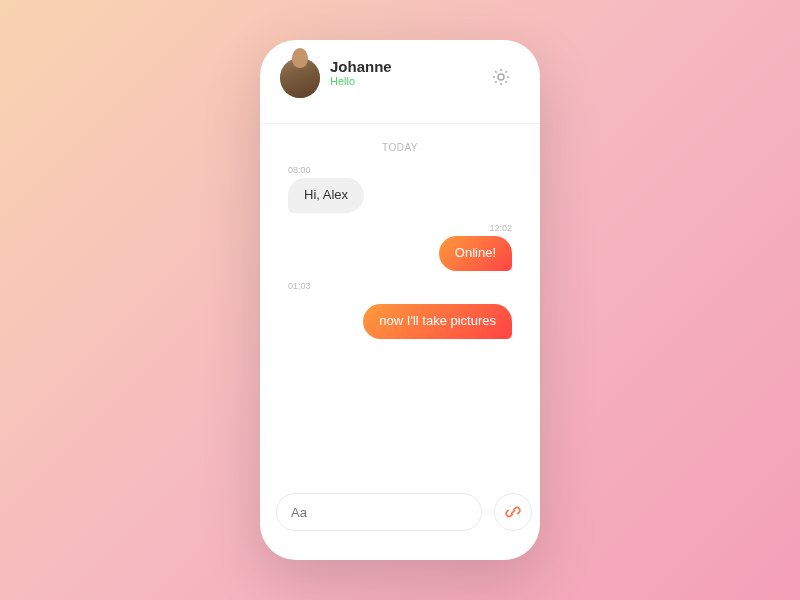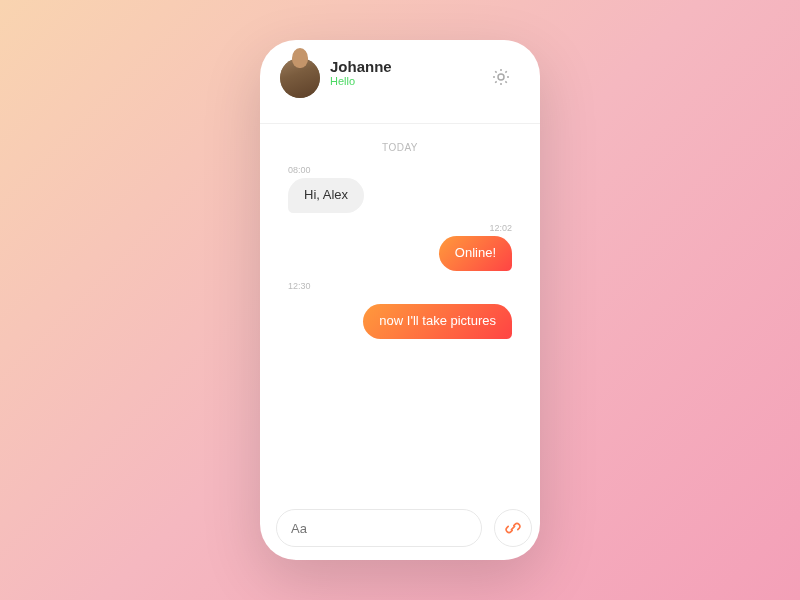--- a/index.html
+++ b/index.html
@@ -145,21 +145,21 @@
     .message-right {
       align-items: flex-end;
     }
 
     .message-left {
       align-items: flex-start;
     }
 
     
     .input-area {
-      padding: 12px 16px 13px;
+      padding: 12px 16px 29px;
       display: flex;
       align-items: flex-start;
       gap: 12px;
     }
 
     .message-input {
       flex: 1;
       height: 38px;
       border: 1.5px solid #e8e8e8;
       border-radius: 20px;
@@ -224,21 +224,21 @@
       <div class="message-time">08:00</div>
       <div class="bubble bubble-received">Hi, Alex</div>
     </div>
 
     <div class="message-group message-right">
       <div class="message-time right">12:02</div>
       <div class="bubble bubble-sent">Online!</div>
     </div>
 
     <div class="message-group message-left">
-      <div class="message-time">12:30</div>
+      <div class="message-time">01:03</div>
     </div>
 
 
     <div class="message-group message-right">
       <div class="bubble bubble-sent">now I'll take pictures</div>
     </div>
 
   </div>
 
   <div class="input-area">

